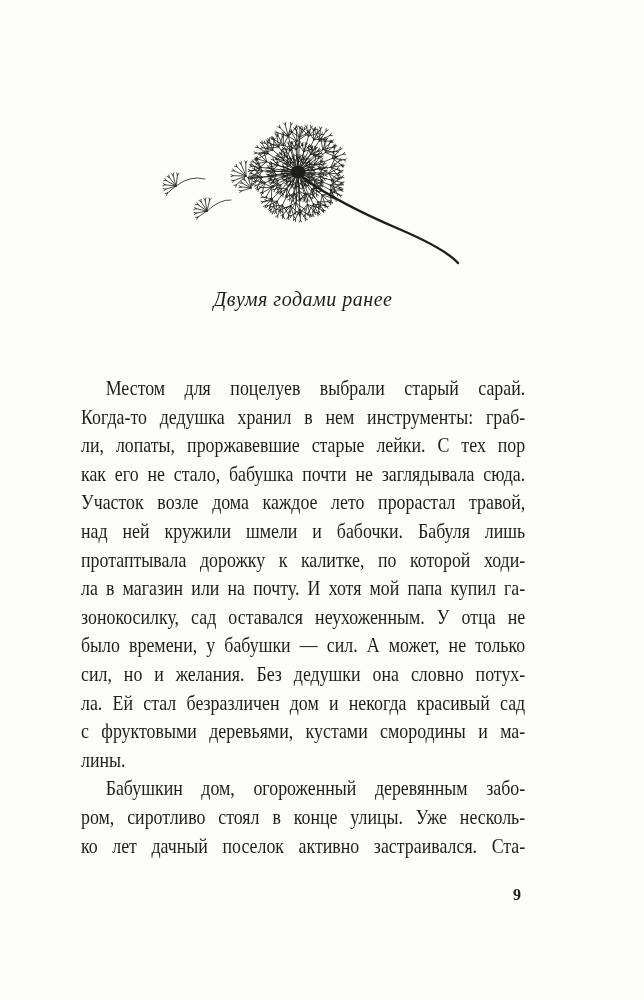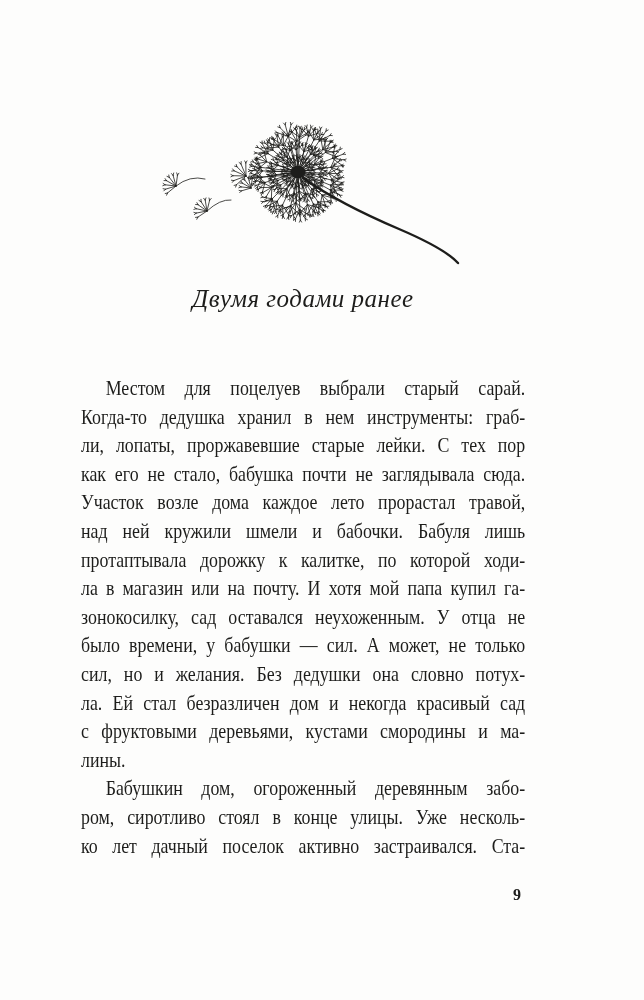--- a/index.html
+++ b/index.html
@@ -19,21 +19,21 @@
   }
   .chapter-title{
     margin:0;
     font-style:italic;font-weight:400;
     font-size:31px;line-height:33px;
     letter-spacing:1.5px;
   }
   .chapter-subtitle{
     margin:22px 0 4px 0;
     font-style:italic;font-weight:400;
-    font-size:25px;line-height:26px;
+    font-size:20px;line-height:26px;
     letter-spacing:.5px;
   }
   .body-text{
     position:absolute;left:81px;top:374px;
     width:522px;
     transform:scaleX(0.851);
     transform-origin:0 0;
     font-size:21px;line-height:28.6px;
   }
   .body-text .line{

